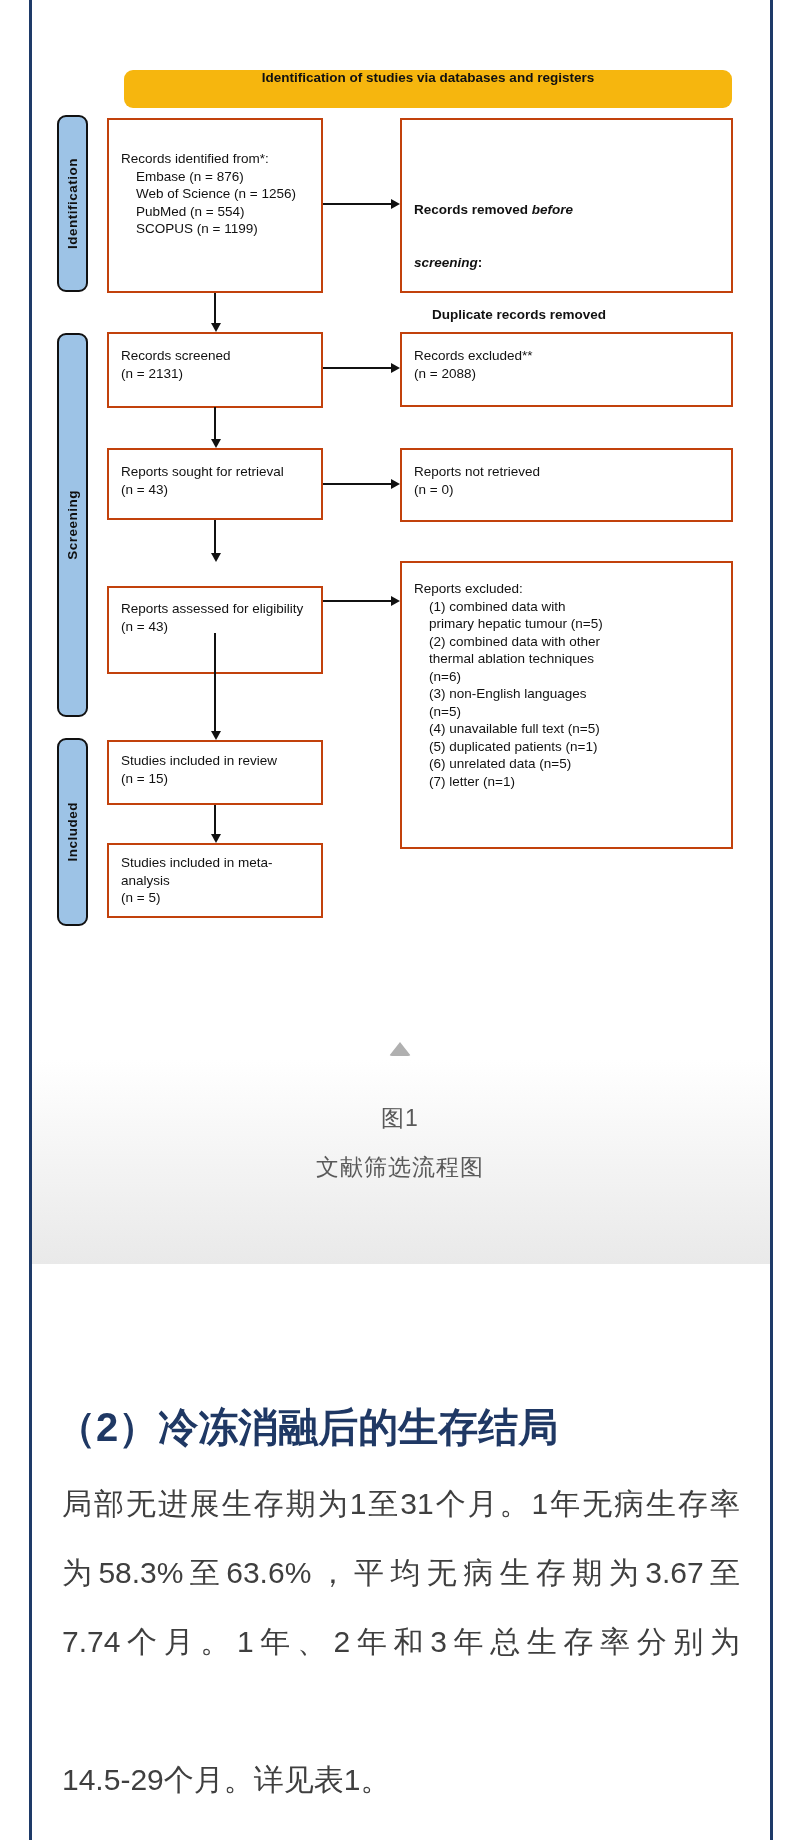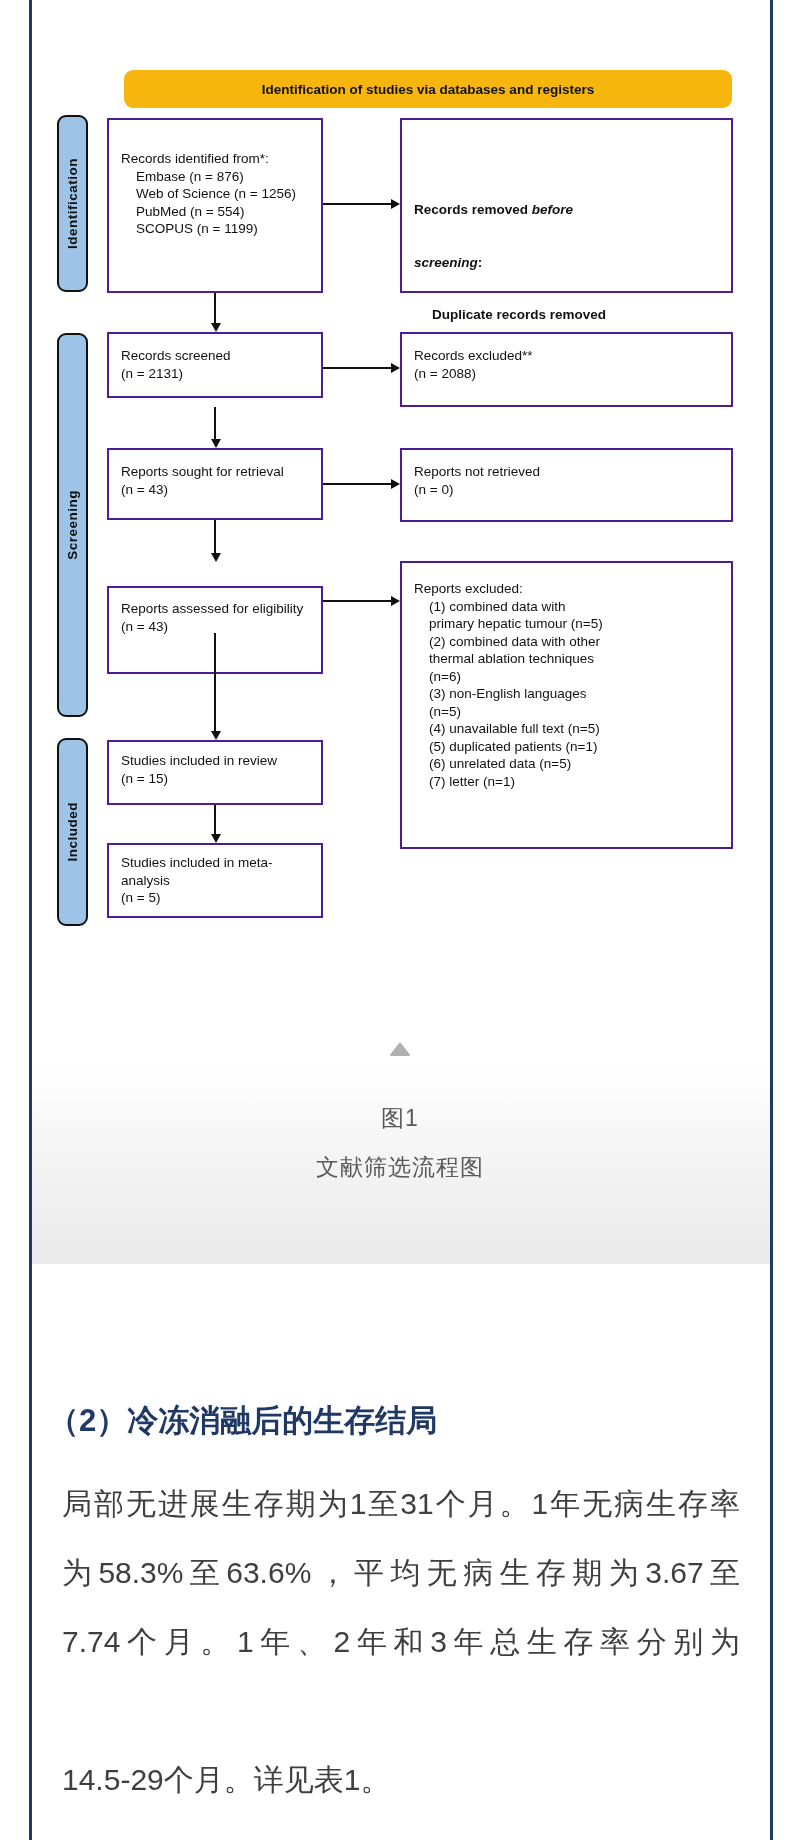--- a/index.html
+++ b/index.html
@@ -9,47 +9,47 @@
     font-family:"Liberation Sans","DejaVu Sans",sans-serif;
   }
   .frame-line{position:absolute;top:0;bottom:0;width:3px;background:var(--frame_navy,#1e3a68);}
   .frame-left{left:29px;}
   .frame-right{left:770px;}
 
   
   .banner{
     position:absolute;left:124px;top:70px;width:608px;height:38px;
     background:var(--header_yellow,#f6b60e);border-radius:9px;
-    display:flex;align-items:center;justify-content:center;
+    display:flex;align-items:flex-start;justify-content:center;
     font-size:13.5px;font-weight:bold;color:#111;
   }
   .stage{
     position:absolute;left:57px;width:31px;
     background:var(--stage_blue,#9dc3e6);
     border:2px solid #111;border-radius:9px;box-sizing:border-box;
     display:flex;align-items:center;justify-content:center;
   }
   .stage span{
     writing-mode:vertical-rl;transform:rotate(180deg);
     font-size:13.5px;font-weight:bold;color:#111;letter-spacing:.5px;white-space:nowrap;
   }
   .stage-identification{top:115px;height:177px;}
   .stage-screening{top:333px;height:384px;}
   .stage-included{top:738px;height:188px;}
 
   .fbox{
-    position:absolute;background:#fff;border:2px solid #4c1d95;box-sizing:border-box;
+    position:absolute;background:#fff;border:2px solid #c2410c;box-sizing:border-box;
     font-size:13.5px;line-height:17.5px;color:var(--flow_text,#111111);
     white-space:pre-wrap;padding:12px;
   }
   .col-l{left:107px;width:216px;}
   .col-r{left:400px;width:333px;}
   .box-identified{top:118px;height:175px;padding-top:30px;}
   .box-removed{top:118px;height:175px;padding-top:46px;font-weight:bold;}
-  .box-screened{top:332px;height:66px;padding-top:13px;}
+  .box-screened{top:332px;height:76px;padding-top:13px;}
   .box-excluded-screen{top:332px;height:75px;padding-top:13px;}
   .box-sought{top:448px;height:72px;padding-top:13px;}
   .box-not-retrieved{top:448px;height:74px;padding-top:13px;}
   .box-assessed{top:562px;height:88px;padding-top:12px;margin-top:24px;}
   .box-excluded-reports{top:561px;height:288px;padding-top:17px;}
   .box-included-review{top:740px;height:65px;padding-top:10px;}
   .box-included-meta{top:843px;height:75px;padding-top:9px;}
   .indent{padding-left:18px;}
   .it{font-style:italic;}
 
@@ -88,22 +88,22 @@
   }
   .cap{
     position:absolute;left:0;width:800px;text-align:center;
     color:var(--caption_gray,#595959);font-size:23px;letter-spacing:1px;
   }
   .cap1{top:1103px;}
   .cap2{top:1152px;font-family:Liberation Mono, monospace;}
 
   
   .art-heading{
-    position:absolute;left:48px;top:1400px;width:680px;
-    color:var(--heading_navy,#1f3864);font-size:31px;font-weight:bold;
+    position:absolute;left:56px;top:1400px;width:680px;
+    color:var(--heading_navy,#1f3864);font-size:40px;font-weight:bold;
   }
   .art-line{
     position:absolute;left:62px;width:678px;
     color:var(--paragraph_gray,#3f3f3f);font-size:30px;
     text-align:justify;text-align-last:justify;text-justify:inter-character;
   }
   .al1{top:1484px;}
   .al2{top:1553px;}
   .al3{top:1622px;}
   .al4{top:1691px;}

